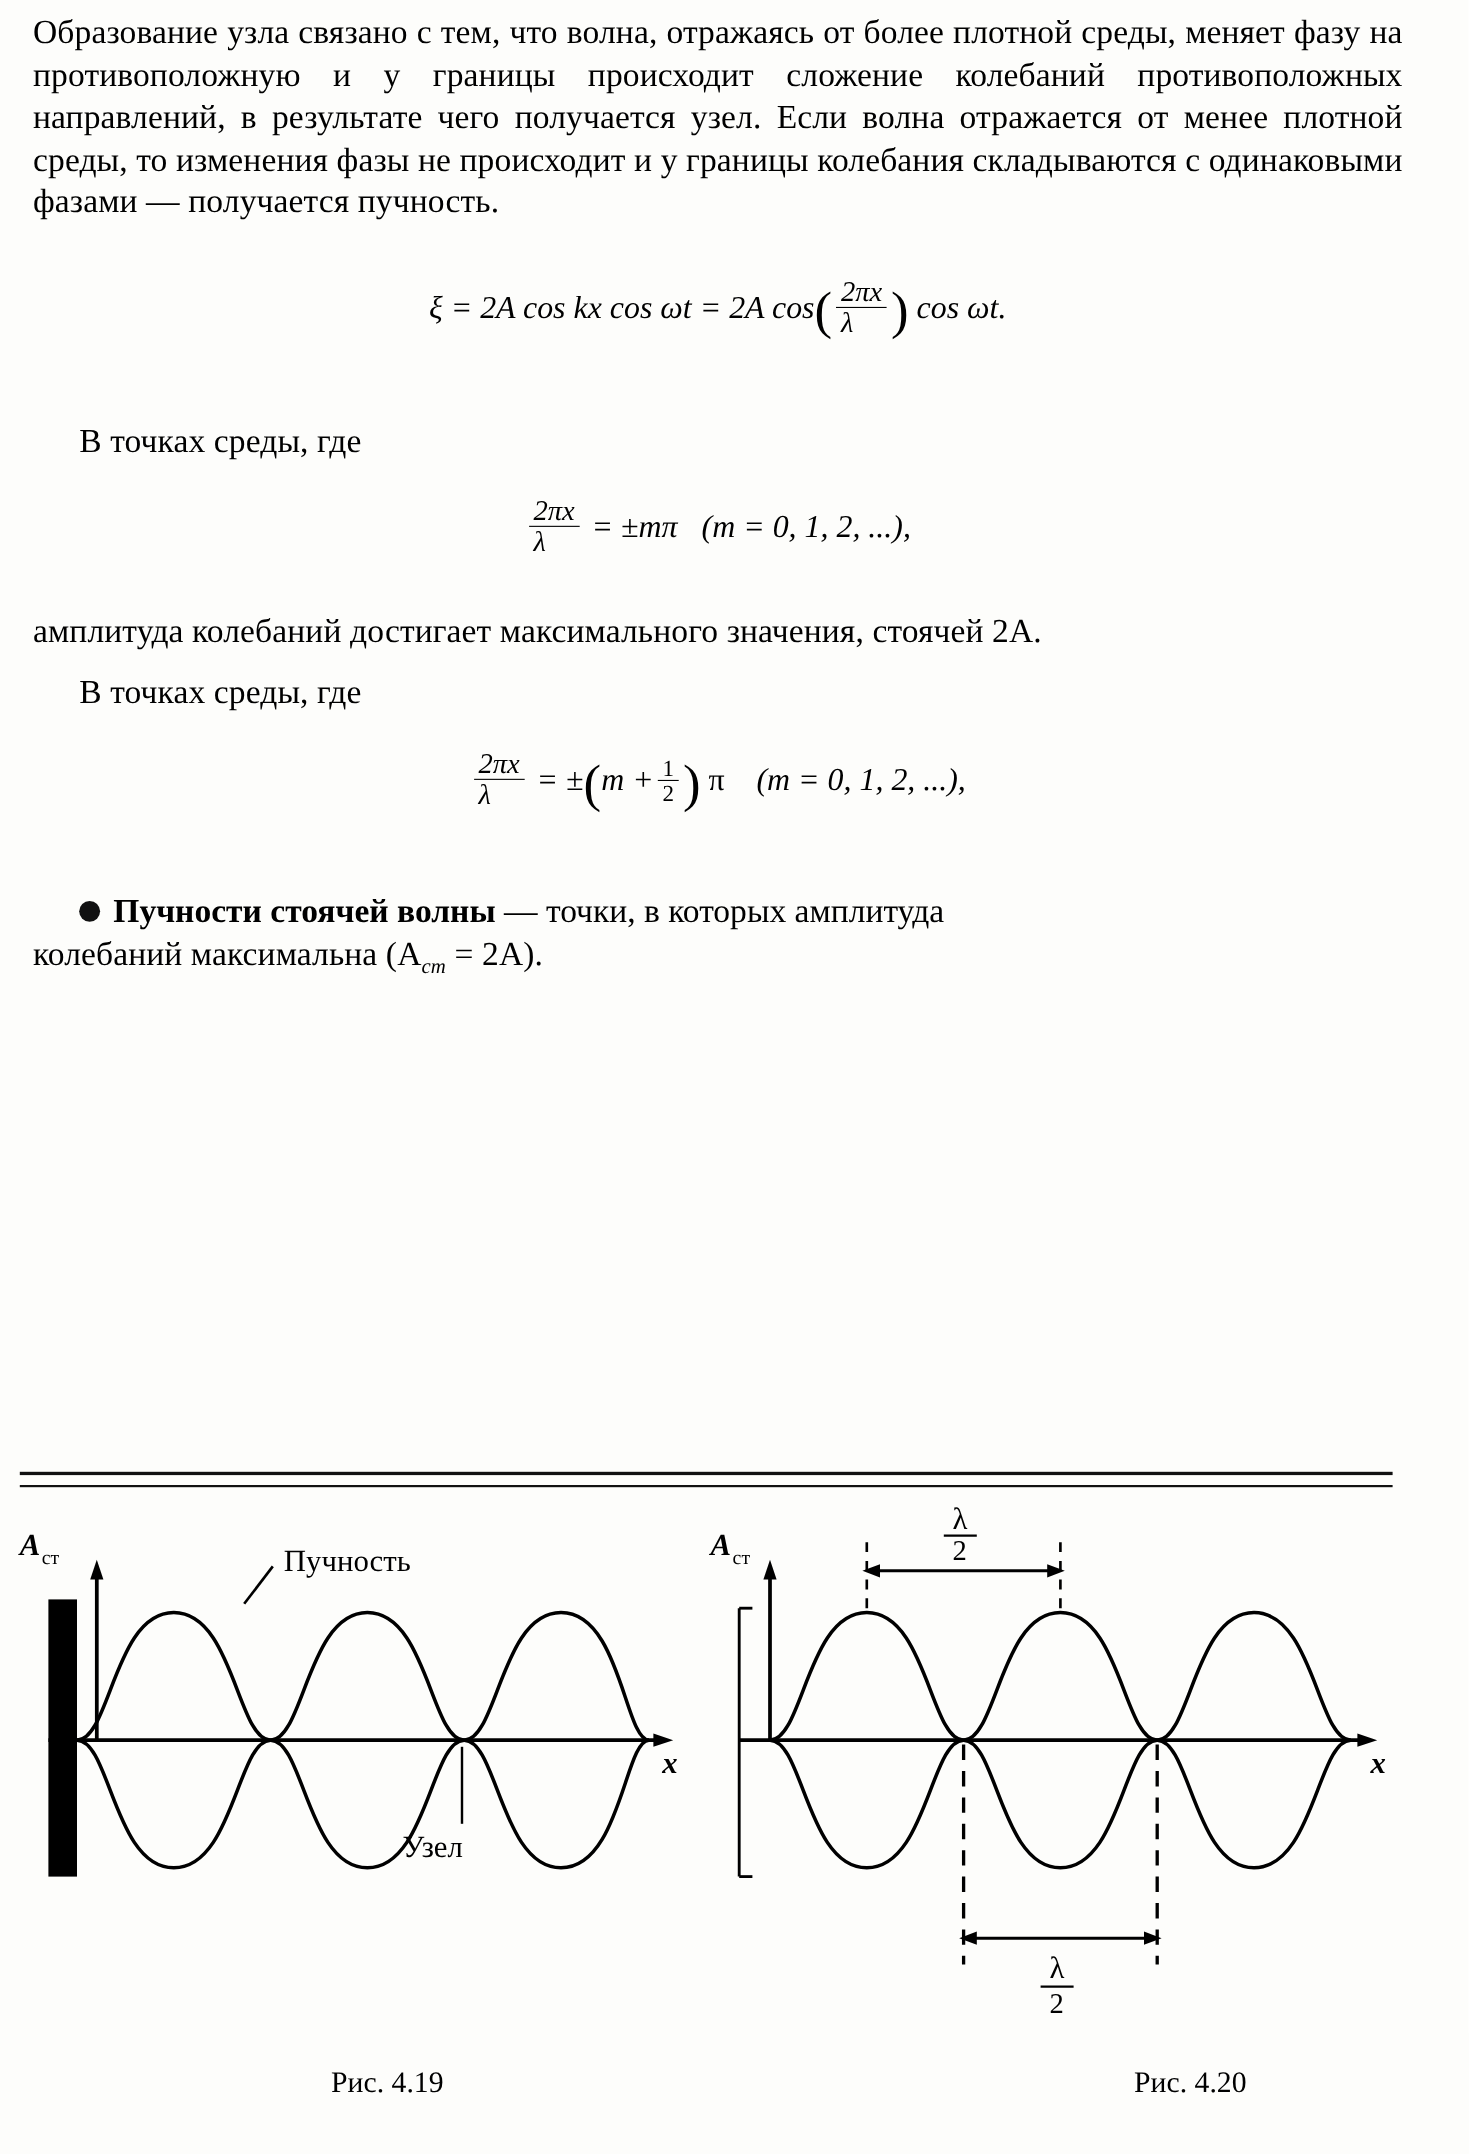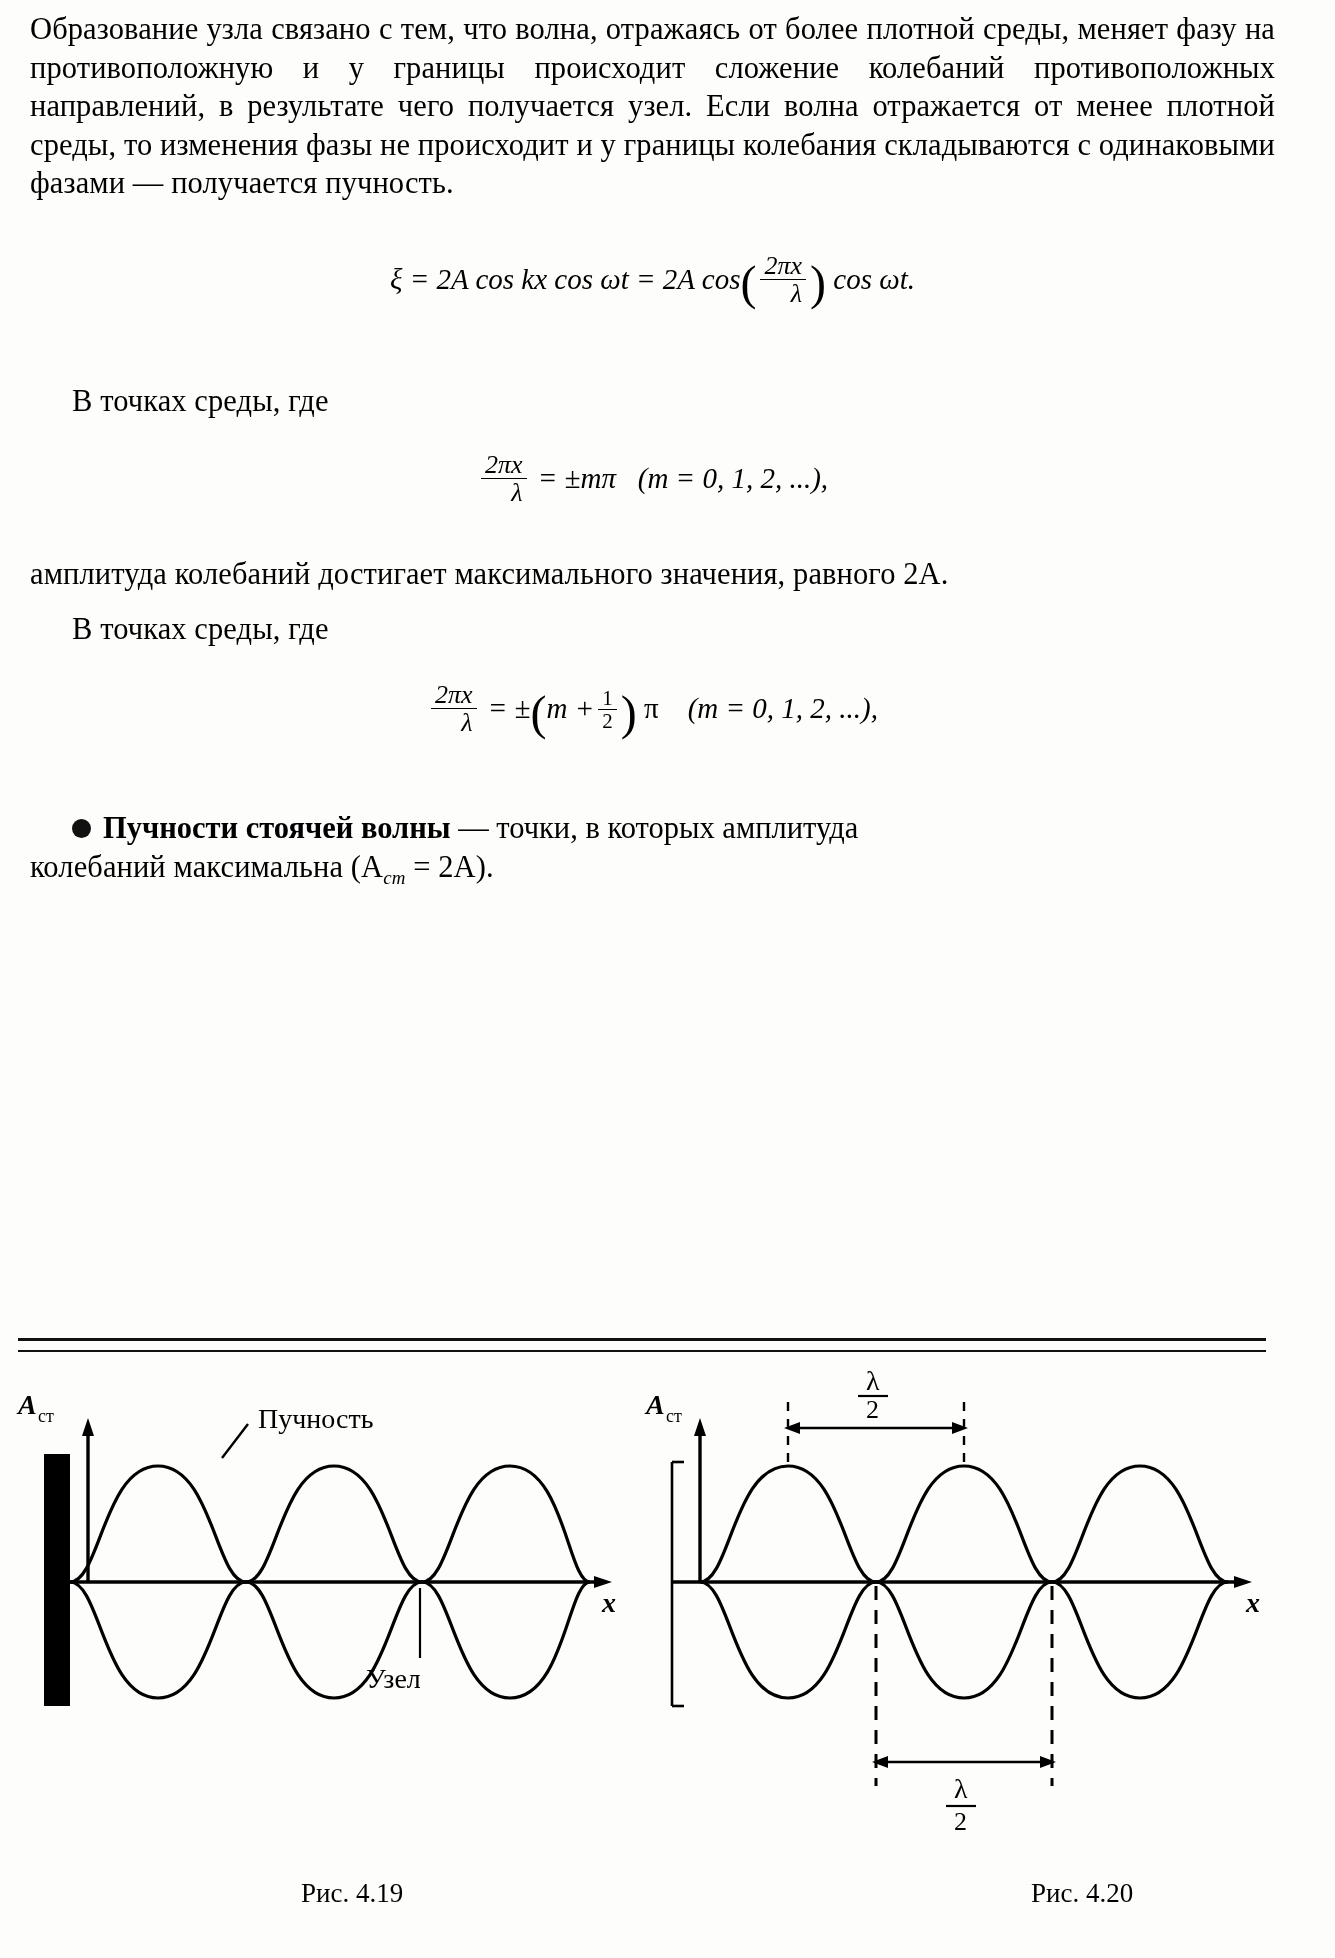--- a/index.html
+++ b/index.html
@@ -58,21 +58,21 @@
   }
   .formula {
     text-align: center;
     font-size: 29px;
     font-family: "Liberation Serif", serif;
   }
   .ital { font-style: italic; }
   .frac {
     display: inline-block;
     vertical-align: middle;
-    text-align: right;
+    text-align: left;
     margin: 0 4px;
     position: relative;
     top: -2px;
   }
   .frac .num {
     display: block;
     padding: 0 4px;
     font-size: 26px;
     line-height: 26px;
   }
@@ -151,21 +151,21 @@
     <div style="height:34px"></div>
 
     <div class="formula">
       <span class="frac"><span class="num ital">2πx</span><span class="den ital">λ</span></span>
       <span class="ital">= ±mπ</span>
       &nbsp;&nbsp;<span class="ital">(m = 0, 1, 2, ...),</span>
     </div>
 
     <div style="height:46px"></div>
 
-    <p class="body-text">амплитуда колебаний достигает максимального значения, равного 2A.</p>
+    <p class="body-text">амплитуда колебаний достигает максимального значения, стоячей 2A.</p>
 
     <div style="height:16px"></div>
 
     <p class="body-text" style="text-indent:42px">В точках среды, где</p>
 
     <div style="height:36px"></div>
 
     <div class="formula">
       <span class="frac"><span class="num ital">2πx</span><span class="den ital">λ</span></span>
       <span class="ital">= ±</span><span class="bigparen">(</span><span class="ital">m +</span><span class="frac frac-sm"><span class="num">1</span><span class="den">2</span></span><span class="bigparen">)</span>&nbsp;<span>π</span>

